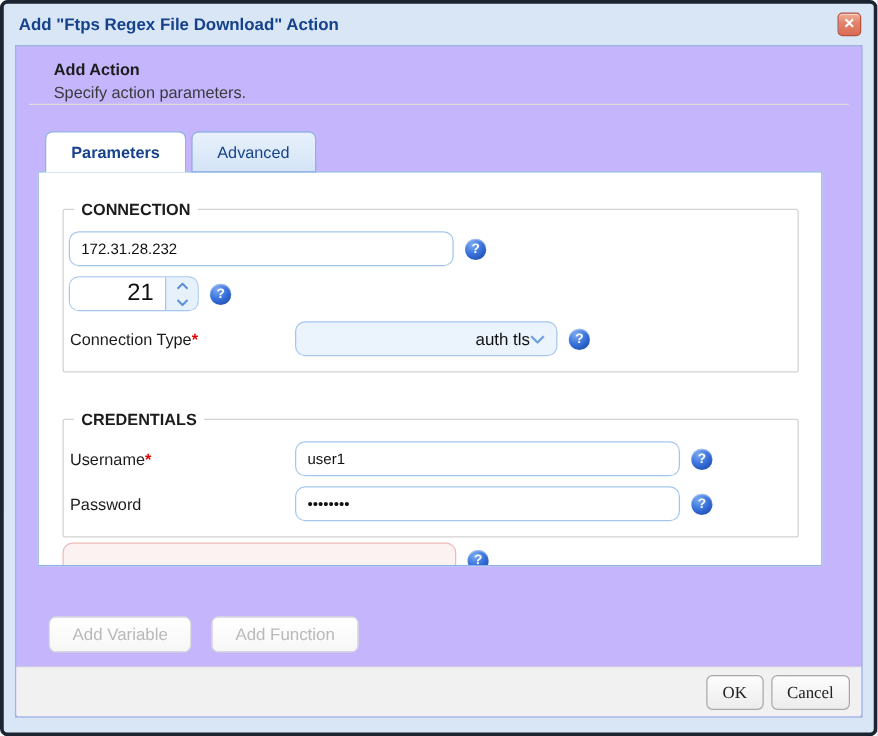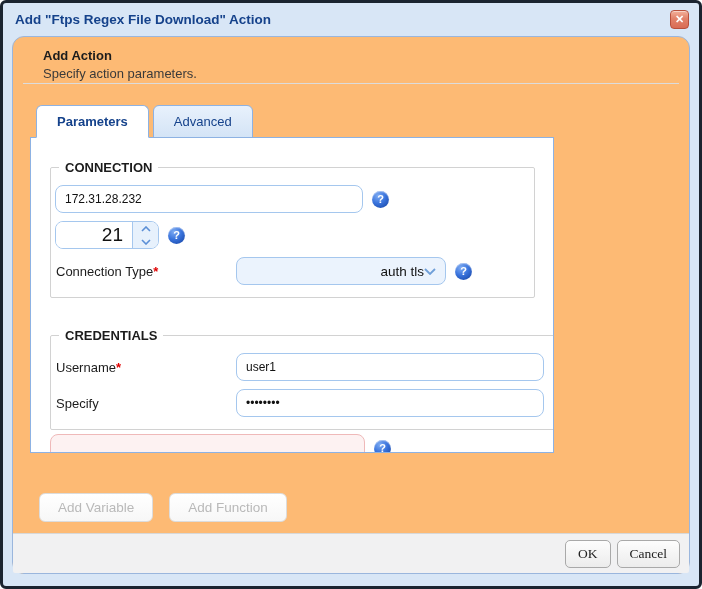--- a/index.html
+++ b/index.html
@@ -31,23 +31,23 @@
     width: 19px; height: 19px;
     border: 1px solid #b8503c;
     border-radius: 4px;
     background: linear-gradient(180deg, #f3b09a 0%, #e2826a 45%, #d96c55 100%);
     color: #fff; font-weight: bold; font-size: 11px; line-height: 17px;
     text-align: center; cursor: pointer;
     box-shadow: inset 0 1px 0 rgba(255,255,255,.45);
   }
   .main-panel {
     position: absolute; left: 9px; right: 9px; top: 33px; bottom: 12px;
-    background: #fdba74;
+    background: #c4b5fd;
     border: 1px solid #9ab6dd;
-    border-radius: 12px;
+    border-radius: 0;
   }
   .hdr { position: absolute; left: 30px; top: 11px; right: 20px; }
   .hdr-title { font-weight: bold; color: #1c1c1c; }
   .hdr-sub { color: #3a3a3a; margin-top: 3px; }
   .hdr-divider {
     position: absolute; left: 10px; right: 10px; top: 46px;
     border-bottom: 1px solid #dcdcdc;
   }
   .tabs {
     position: absolute; left: 23px; top: 68px; height: 33px;
@@ -61,21 +61,21 @@
     margin-right: 4px;
     color: #15428b; cursor: pointer;
     background: linear-gradient(180deg, #e8f1fc 0%, #d4e4f6 100%);
   }
   .tab.active {
     background: #fff;
     border-bottom: 1px solid #fff;
     font-weight: bold;
   }
   .tab-panel {
-    position: absolute; left: 17px; top: 100px; width: 524px; height: 316px;
+    position: absolute; left: 17px; top: 100px; width: 628px; height: 316px;
     border: 1px solid #8db2e3;
     background: #fff;
     overflow: hidden;
     padding: 22px 18px 0 19px;
     z-index: 1;
   }
   fieldset {
     border: 1px solid #d2d2d2;
     border-radius: 2px;
     padding: 6px 12px 12px 4px;
@@ -227,21 +227,21 @@
       <fieldset>
         <legend>CREDENTIALS</legend>
 
         <div class="row">
           <div class="row-label"><span>Username</span><span class="req">*</span></div>
           <input class="txt-input" type="text" value="user1" style="">
           <div class="help-icon">?</div>
         </div>
 
         <div class="row">
-          <div class="row-label"><span>Specify</span></div>
+          <div class="row-label"><span>Password</span></div>
           <input class="txt-input" type="text" value="••••••••" style="">
           <div class="help-icon">?</div>
         </div>
       </fieldset>
 
       <div class="row clipped-row">
         <input class="txt-input invalid" type="text" value="" style="">
         <div class="help-icon">?</div>
       </div>
 

